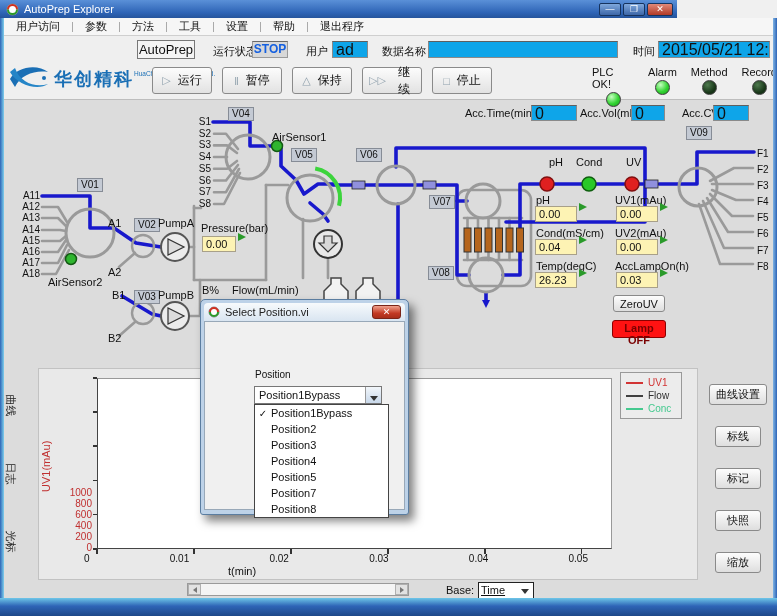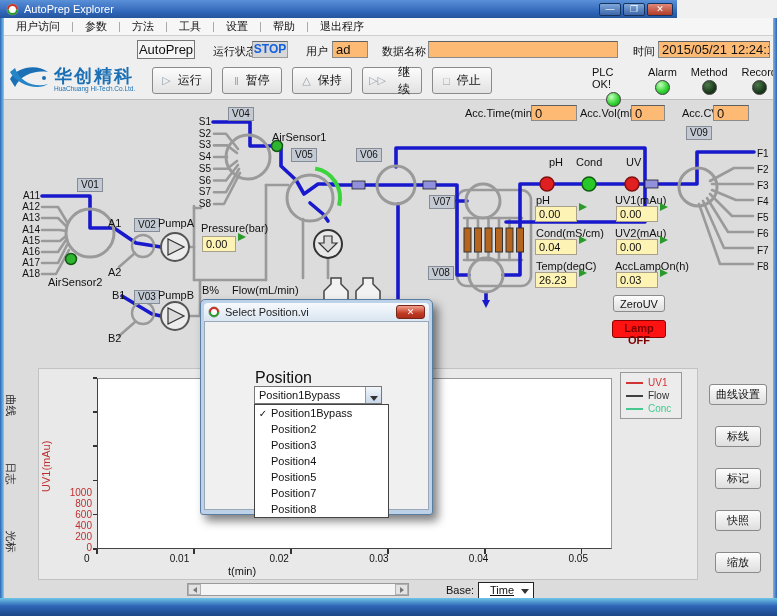--- a/index.html
+++ b/index.html
@@ -20,21 +20,21 @@
   #menubar{left:4px;top:18px;width:769px;height:18px;background:#f6f6f6;border-bottom:1px solid #cfcfcf;
            display:flex;align-items:center;font-size:11px;color:#111;z-index:5;}
   .mi{padding:0 12px;display:flex;align-items:center;height:100%;}
   .mdiv{width:1px;height:10px;background:#aaa;}
   #toolbar1{left:4px;top:36px;width:769px;height:26px;background:#efefef;z-index:5;}
   #toolbar2{left:4px;top:62px;width:769px;height:38px;background:#efefef;border-bottom:1px solid #bdbdbd;z-index:5;}
   #bg-diagram{left:4px;top:100px;width:769px;height:268px;background:#dcdcdc;}
   #bg-chart{left:4px;top:368px;width:769px;height:230px;background:#dcdcdc;}
 
   .lbl{font-size:11px;color:#111;white-space:nowrap;}
-  .wfield{background:#fdba74;border:1px solid #8a8a8a;border-top-color:#5f5f5f;font-size:13px;color:#111;
+  .wfield{background:#0ea5e9;border:1px solid #8a8a8a;border-top-color:#5f5f5f;font-size:16px;color:#111;
           padding:0 3px;line-height:15px;white-space:nowrap;overflow:hidden;}
   .box{background:#f4f4f4;border:1px solid #777;font-size:13px;color:#111;text-align:center;}
   #stopbox{background:#d8d8d8;border:1px solid #9a9a9a;border-top-color:#6a6a6a;color:#1560e0;font-weight:bold;
            font-size:12px;text-align:center;line-height:15px;}
   .tbtn{display:flex;align-items:center;justify-content:center;gap:7px;width:60px;height:27px;
         border:1px solid #8a8a8a;border-radius:3px;background:linear-gradient(180deg,#fcfcfc,#e2e2e2);
         font-size:12px;color:#111;}
   .ticon{color:#8fa0ac;font-size:11px;}
   .ind{display:flex;flex-direction:column;align-items:center;gap:2px;font-size:11px;color:#111;}
   .led{width:15px;height:15px;border-radius:50%;border:1px solid #3a3a3a;}
@@ -49,21 +49,21 @@
   .yfield{position:absolute;background:#fdf3b4;border:1px solid #a8a089;font-size:11px;line-height:14px;
           color:#111;padding:0 3px;z-index:6;}
   .flag{position:absolute;right:-11px;top:-4px;width:0;height:0;border-left:8px solid #2a9a2a;
         border-top:4px solid transparent;border-bottom:4px solid transparent;}
   .dlbl{position:absolute;font-size:11px;color:#111;white-space:nowrap;z-index:6;}
   .gbtn{position:absolute;border:1px solid #8a8a8a;border-radius:3px;background:linear-gradient(180deg,#fdfdfd,#dedede);
         font-size:11px;color:#111;text-align:center;z-index:6;}
   #lampoff{background:#ff1212;border:1px solid #8a0000;color:#7a0000;font-weight:bold;font-size:11px;}
 
   
-  #dlg{left:200px;top:299px;width:233px;height:216px;background:#bdd2e8;border:1px solid #5b7da0;
+  #dlg{left:200px;top:299px;width:209px;height:216px;background:#bdd2e8;border:1px solid #5b7da0;
        border-radius:5px 5px 3px 3px;padding:3px;box-shadow:5px 6px 10px rgba(0,0,0,.5);z-index:30;}
   #dlg-title{height:18px;display:flex;align-items:center;gap:5px;padding:0 4px;
              background:linear-gradient(180deg,#f7fafc,#d9e5f1);border-radius:4px 4px 0 0;font-size:11px;color:#222;}
   #dlg-close{margin-left:auto;width:29px;height:14px;border:1px solid #7a2418;border-radius:3px;
              background:linear-gradient(180deg,#f0a28e,#c33a24 60%,#a82e1a);color:#fff;font-size:9px;
              line-height:12px;text-align:center;font-weight:bold;}
   #dlg-body{position:relative;height:189px;background:#f0f0f0;border:1px solid #98a8b8;}
   #combo{position:absolute;left:49px;top:64px;width:128px;height:18px;background:#fff;border:1px solid #777;
          font-size:11px;line-height:16px;padding-left:4px;color:#111;}
   #combo-btn{position:absolute;right:0;top:0;width:16px;height:16px;border-left:1px solid #999;
@@ -92,21 +92,21 @@
   #sidebtns .gbtn{position:static;padding:2px 6px;min-width:46px;}
   #vtabs{left:0px;top:398px;width:20px;height:196px;display:flex;flex-direction:column;gap:53px;align-items:center;z-index:4;}
   .vtab{transform:rotate(90deg);font-size:11px;color:#222;white-space:nowrap;}
   #hscroll{left:187px;top:583px;width:222px;height:13px;border:1px solid #9a9a9a;background:#f4f4f4;
            display:flex;justify-content:space-between;z-index:4;}
   .sarrow{width:13px;height:11px;background:#e2e2e2;border:1px solid #b0b0b0;display:flex;align-items:center;justify-content:center;}
   .sarrow i{width:0;height:0;border-top:3px solid transparent;border-bottom:3px solid transparent;}
   .sarrow.l i{border-right:4px solid #777;}
   .sarrow.r i{border-left:4px solid #777;}
   #base-dd{left:478px;top:582px;width:56px;height:17px;background:#fff;border:1px solid #222;font-size:11px;
-           line-height:15px;padding-left:11px;color:#111;z-index:4;text-decoration:underline;}
+           line-height:15px;padding-left:2px;color:#111;z-index:4;text-decoration:underline;}
   #base-dd .caret{position:absolute;right:4px;top:6px;}
 
   
   #brand{left:8px;top:63px;display:flex;align-items:center;gap:4px;z-index:6;}
   #brand .cn{font-size:18px;font-weight:bold;color:#1a6fb5;letter-spacing:2px;line-height:18px;}
   #brand .en{font-size:6.5px;color:#1a6fb5;}
 </style>
 </head>
 <body>
 
@@ -159,21 +159,21 @@
   <div class="abs lbl" style="left:633px;top:44px;z-index:6">时间</div>
   <div class="abs wfield" style="left:658px;top:41px;width:112px;height:17px;z-index:6">2015/05/21 12:24:13</div>
 
   <div class="abs" id="toolbar2"></div>
   <div class="abs" id="brand">
     <svg width="42" height="32" viewBox="0 0 42 32">
       <path d="M2,16 C9,3 30,1 40,9 C28,7 13,11 7,24 Z" fill="#1a6fb5"></path>
       <path d="M2,9 C9,22 30,28 40,21 C28,25 12,20 7,5 Z" fill="#2585c7"></path>
       <circle cx="36" cy="15" r="2" fill="#1a6fb5"></circle>
     </svg>
-    <span style="display:flex;flex-direction:column">
+    <span style="display:flex;flex-direction:row">
       <span class="cn">华创精科</span>
       <span class="en">HuaChuang Hi-Tech.Co.Ltd.</span>
     </span>
   </div>
   <div class="abs" style="left:152px;top:67px;display:flex;gap:10px;z-index:6">
     <button class="tbtn">
       <span class="ticon">▷</span>
       <span>运行</span>
     </button>
       <button class="tbtn">
@@ -496,21 +496,21 @@
     <div id="dlg-title">
       <svg width="12" height="12">
         <circle cx="6" cy="6" r="5" fill="#fff" stroke="#888"></circle>
         <path d="M2,6 A4,4 0 0 1 10,6" fill="none" stroke="#d03020" stroke-width="2"></path>
         <path d="M10,6 A4,4 0 0 1 2,6" fill="none" stroke="#2a9a2a" stroke-width="2"></path>
       </svg>
       <span>Select Position.vi</span>
       <span id="dlg-close">✕</span>
     </div>
     <div id="dlg-body">
-      <div class="abs" style="left:50px;top:47px;font-size:16px;color:#111">Position</div>
+      <div class="abs" style="left:50px;top:47px;font-size:10px;color:#111">Position</div>
       <div id="combo">
         <span>Position1Bypass</span>
         <span id="combo-btn"><span class="caret" style="margin-top:5px"></span></span>
       </div>
       <div id="ddlist">
         <div class="opt">
           <span class="chk">✓</span>
           <span>Position1Bypass</span>
         </div>
           <div class="opt">

